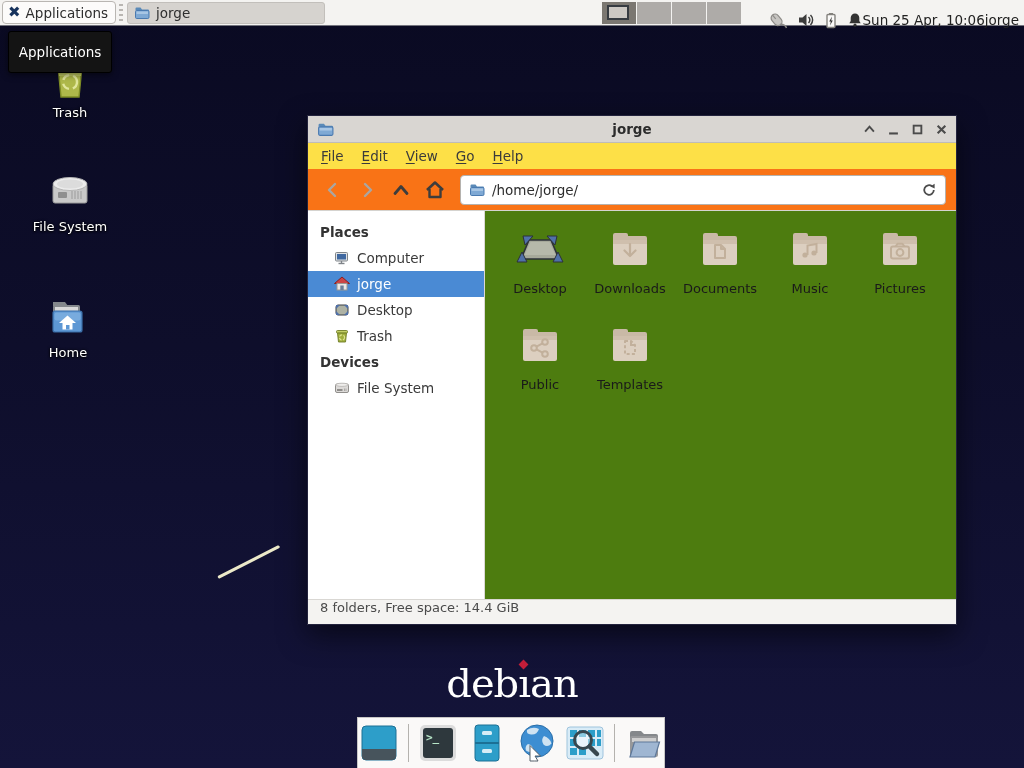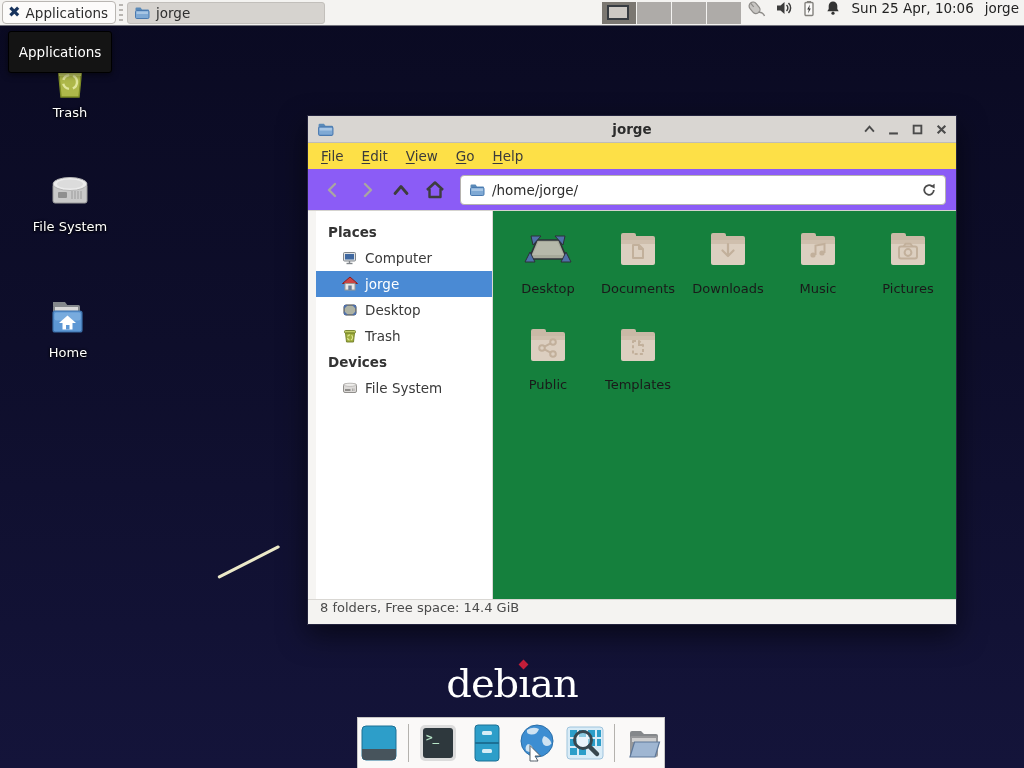--- a/index.html
+++ b/index.html
@@ -32,21 +32,21 @@
     margin-left:3px; width:198px; height:22px; display:flex; align-items:center; gap:6px;
     padding:0 6px; background:#d6d3cf; border:1px solid #c2bfbb; border-radius:3px;
   }
   .pager { position:absolute; left:602px; top:2px; height:22px; display:flex; gap:1px; }
   .pager .ws { width:34px; height:22px; background:#aeaba8; position:relative; }
   .pager .ws.active { background:#7b7771; }
   .pager .ws.active .miniwin {
     position:absolute; left:5px; top:3px; width:22px; height:15px;
     background:#ccc8c3; border:2px solid #363b41;
   }
-  .panel-right { position:absolute; right:5px; top:0; height:16px; display:flex; align-items:center; gap:11px; }
+  .panel-right { position:absolute; right:5px; top:12px; height:16px; display:flex; align-items:center; }
   .tray { display:flex; align-items:center; gap:8px; }
   .panel-text { color:#222; white-space:nowrap; }
 
   
   .tooltip {
     position:absolute; left:8px; top:31px; width:104px; height:42px;
     background:#141414; border:1px solid #000; border-radius:3px;
     color:#fff; font-size:13.5px; display:flex; align-items:center; justify-content:center;
     z-index:60; box-shadow:0 2px 6px rgba(0,0,0,.5);
   }
@@ -98,31 +98,31 @@
   }
   .win-controls { margin-left:auto; display:flex; gap:13px; align-items:center; z-index:2; }
   .win-controls span { display:flex; }
 
   .menubar { height:26px; display:flex; align-items:center; padding:0 4px; background:#fde047; }
   .menubar .mitem { padding:3px 9px; color:#3b3b3b; border-radius:3px; }
   .menubar u { text-decoration:underline; text-underline-offset:2px; }
 
   .toolbar {
     height:42px; display:flex; align-items:center; gap:4px; padding:0 10px;
-    background:#8b5cf6; border-bottom:1px solid #d5d3cf;
+    background:#f97316; border-bottom:1px solid #d5d3cf;
   }
   .tbtn { width:30px; height:28px; display:flex; align-items:center; justify-content:center; border-radius:3px; }
   .pathbar {
     flex:1; height:30px; margin-left:6px; background:#fff;
     border:1px solid #b5b2ae; border-radius:4px;
     display:flex; align-items:center; padding:0 8px; gap:7px;
   }
   .pathbar .ptext { flex:1; color:#2c2c2c; }
 
-  .win-body { flex:1; display:flex; min-height:0; background:#15803d;margin-left:8px; }
+  .win-body { flex:1; display:flex; min-height:0; background:#4d7c0f; }
   .sidebar {
     width:177px; background:#fff; border-right:1px solid #dbd9d5;
     padding-top:8px; overflow:hidden;
   }
   .side-header { height:26px; display:flex; align-items:center; padding-left:12px; font-weight:bold; color:#333; }
   .side-item { height:26px; display:flex; align-items:center; padding-left:26px; gap:7px; color:#3a3a3a; }
   .side-item.selected { background:#4a8ad4; color:#fff; }
 
   .files {
     flex:1; padding:14px 0 0 10px; display:flex; flex-wrap:wrap;
@@ -430,42 +430,42 @@
         </span>
         <span class="flbl">Desktop</span>
       </div>
 
       <div class="fcell">
         <span>
           <svg width="48" height="48" viewBox="0 0 48 48">
             <path d="M7 15 v-5 a2 2 0 0 1 2-2 h11 a2 2 0 0 1 2 2 v1 h17 a2 2 0 0 1 2 2 v2 z" fill="#c9b9a6"></path>
             <rect x="7" y="15" width="34" height="25" rx="2" fill="#dccfc0"></rect>
             <rect x="7" y="15" width="34" height="4" fill="#cfbfad"></rect>
+            <g fill="none" stroke="#c2b09b" stroke-width="2.2" stroke-linecap="round" stroke-linejoin="round">
+              <path d="M24 19 v11"></path>
+                <path d="M18.5 25.5 L24 31 L29.5 25.5"></path>
+            </g>
+          </svg>
+        </span>
+        <span class="flbl">Downloads</span>
+      </div>
+
+      <div class="fcell">
+        <span>
+          <svg width="48" height="48" viewBox="0 0 48 48">
+            <path d="M7 15 v-5 a2 2 0 0 1 2-2 h11 a2 2 0 0 1 2 2 v1 h17 a2 2 0 0 1 2 2 v2 z" fill="#c9b9a6"></path>
+            <rect x="7" y="15" width="34" height="25" rx="2" fill="#dccfc0"></rect>
+            <rect x="7" y="15" width="34" height="4" fill="#cfbfad"></rect>
             <g fill="none" stroke="#c2b09b" stroke-width="2" stroke-linejoin="round">
               <path d="M19 20 h6 l4 4 v9 h-10 z"></path>
                 <path d="M25 20 v4 h4"></path>
             </g>
           </svg>
         </span>
         <span class="flbl">Documents</span>
-      </div>
-
-      <div class="fcell">
-        <span>
-          <svg width="48" height="48" viewBox="0 0 48 48">
-            <path d="M7 15 v-5 a2 2 0 0 1 2-2 h11 a2 2 0 0 1 2 2 v1 h17 a2 2 0 0 1 2 2 v2 z" fill="#c9b9a6"></path>
-            <rect x="7" y="15" width="34" height="25" rx="2" fill="#dccfc0"></rect>
-            <rect x="7" y="15" width="34" height="4" fill="#cfbfad"></rect>
-            <g fill="none" stroke="#c2b09b" stroke-width="2.2" stroke-linecap="round" stroke-linejoin="round">
-              <path d="M24 19 v11"></path>
-                <path d="M18.5 25.5 L24 31 L29.5 25.5"></path>
-            </g>
-          </svg>
-        </span>
-        <span class="flbl">Downloads</span>
       </div>
 
       <div class="fcell">
         <span>
           <svg width="48" height="48" viewBox="0 0 48 48">
             <path d="M7 15 v-5 a2 2 0 0 1 2-2 h11 a2 2 0 0 1 2 2 v1 h17 a2 2 0 0 1 2 2 v2 z" fill="#c9b9a6"></path>
             <rect x="7" y="15" width="34" height="25" rx="2" fill="#dccfc0"></rect>
             <rect x="7" y="15" width="34" height="4" fill="#cfbfad"></rect>
             <g stroke="#c2b09b" stroke-width="2" fill="none">
               <path d="M21.5 30 v-9.5 l9 -1.5 v9"></path>

